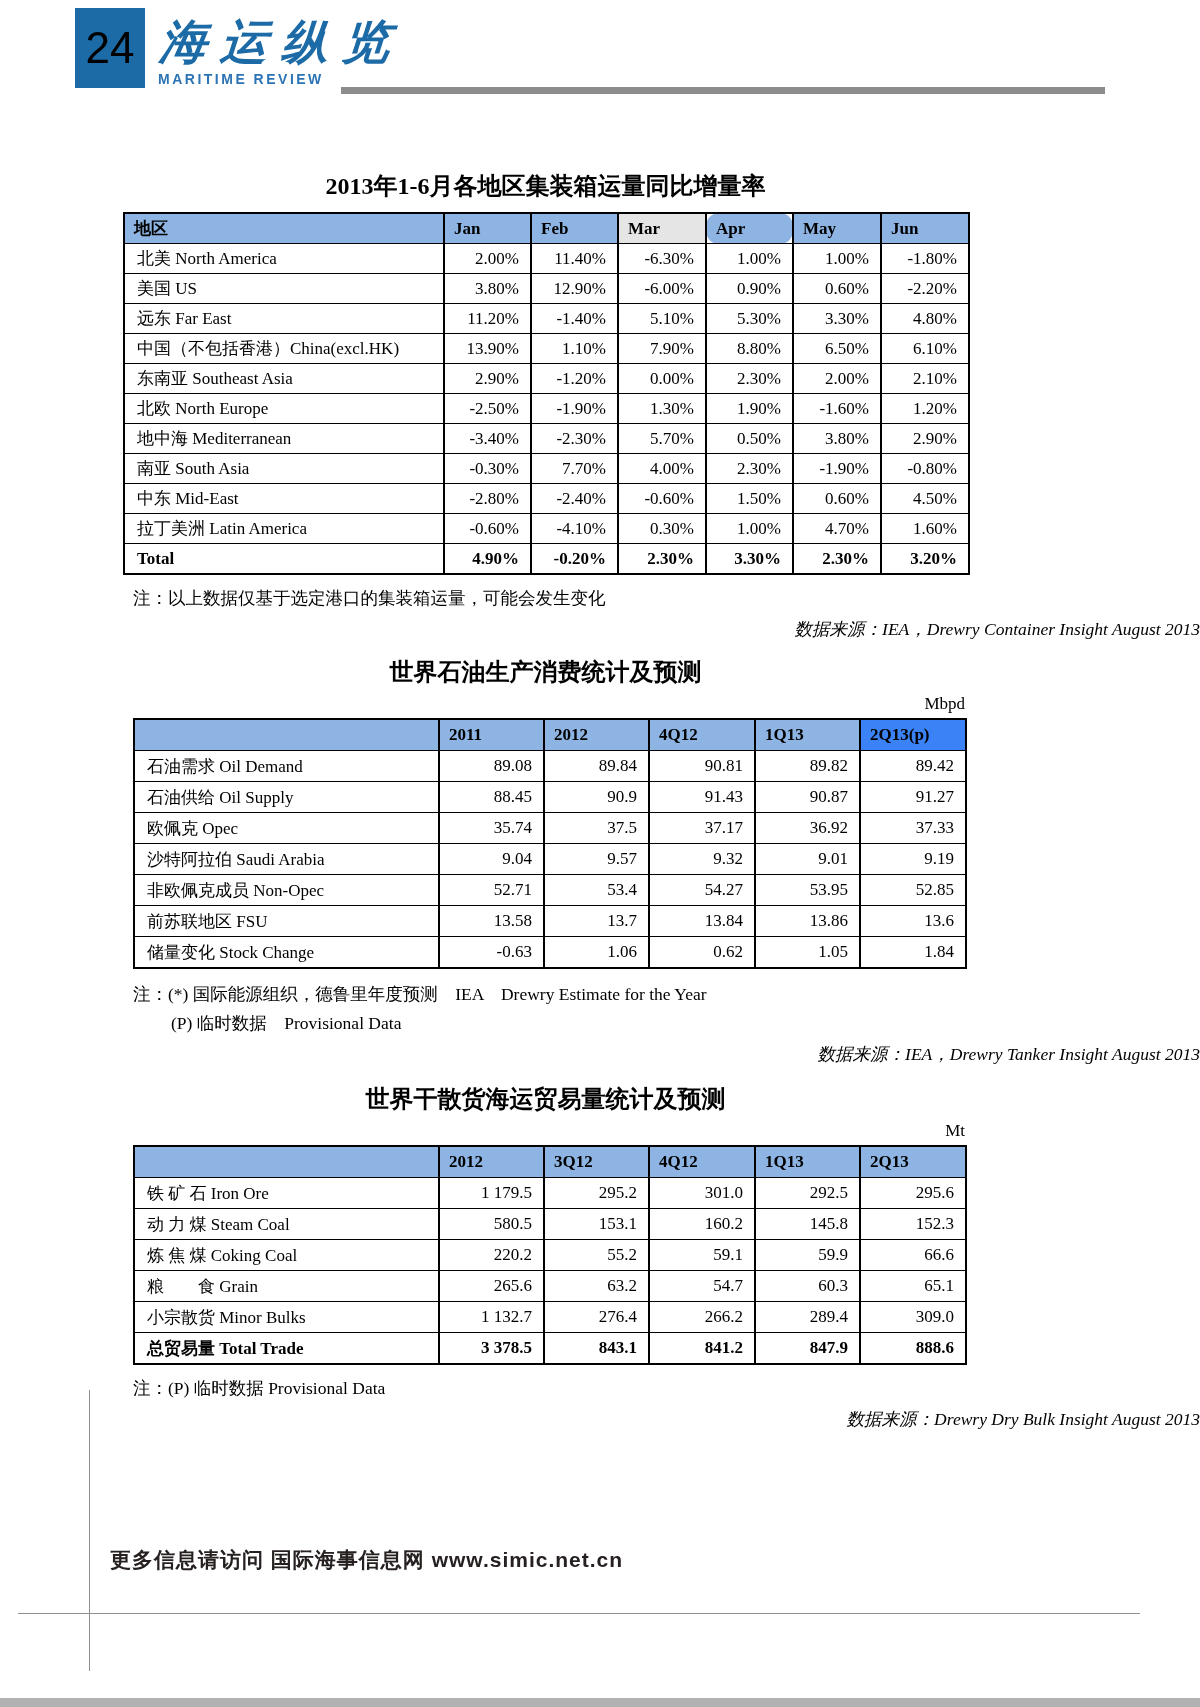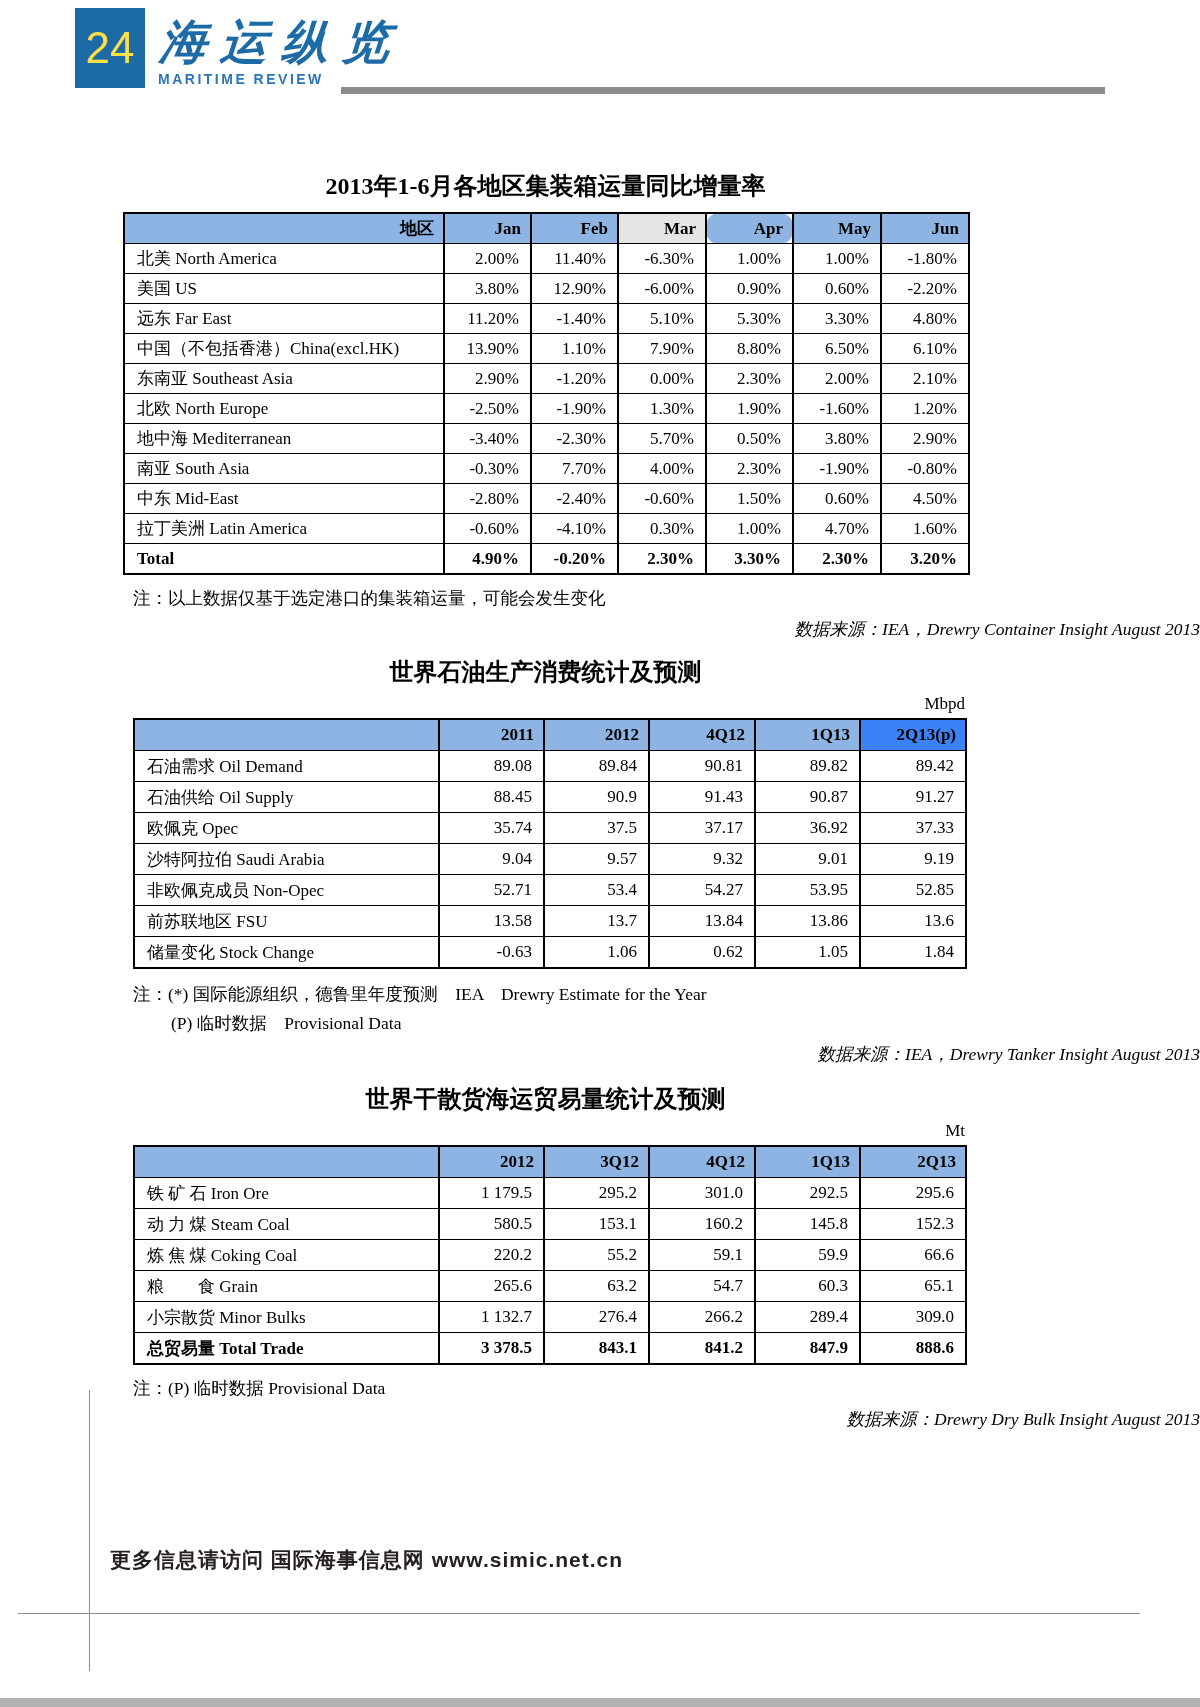--- a/index.html
+++ b/index.html
@@ -7,21 +7,21 @@
     position:relative;width:1200px;height:1707px;overflow:hidden;
     font-family:"Liberation Serif","DejaVu Serif",serif;color:#000;
   }
   
   .pagenum-box{
     position:absolute;left:75px;top:8px;width:70px;height:80px;
     display:flex;align-items:center;justify-content:center;
   }
   .pagenum-box span{
     font-family:"Liberation Sans","DejaVu Sans",sans-serif;
-    font-size:44px;color:#fde047;font-weight:500;
+    font-size:44px;color:#000000;font-weight:500;
   }
   .brand{position:absolute;left:158px;top:14px;width:640px;}
   .brand-cn{
     font-size:47px;font-weight:bold;font-style:italic;letter-spacing:14px;
     line-height:56px;transform:skewX(-4deg);transform-origin:left bottom;
   }
   .brand-en{
     font-family:"Liberation Sans","DejaVu Sans",sans-serif;
     font-size:14px;letter-spacing:2.5px;font-weight:bold;margin-top:1px;
   }
@@ -39,21 +39,21 @@
     width:832px;margin:6px 0 0 133px;text-align:right;
     font-size:17px;line-height:20px;
   }
   table{border-collapse:collapse;table-layout:fixed;}
   table.dtable{margin-top:10px;}
   .dtable th,.dtable td{
     border:1px solid #000;border-left-width:2px;border-right-width:2px;
     font-size:17px;padding:0 9px;height:29px;overflow:hidden;white-space:nowrap;
   }
   .dtable{border:2px solid #000;}
-  .dtable thead th{font-weight:bold;text-align:right;}
+  .dtable thead th{font-weight:bold;text-align:left;}
   .dtable td.lbl{text-align:left;padding-left:12px;}
   .dtable td.lbl.indent{margin-left:8px;}
   .dtable td.num{text-align:right;padding-right:11px;}
   .dtable tr.boldrow td{font-weight:bold;}
   #table-0{width:845px;margin-left:123px;}
   #table-1,#table-2{width:832px;margin-left:133px;margin-top:4px;}
   #table-1 th,#table-1 td,#table-2 th,#table-2 td{height:30px;}
   .note{margin:12px 0 0 133px;font-size:17.5px;line-height:22px;}
   .note.cont{margin-top:7px;margin-left:171px;}
   .source{margin:9px 0 0 133px;font-size:17.5px;line-height:22px;font-style:italic;text-align:right;}

